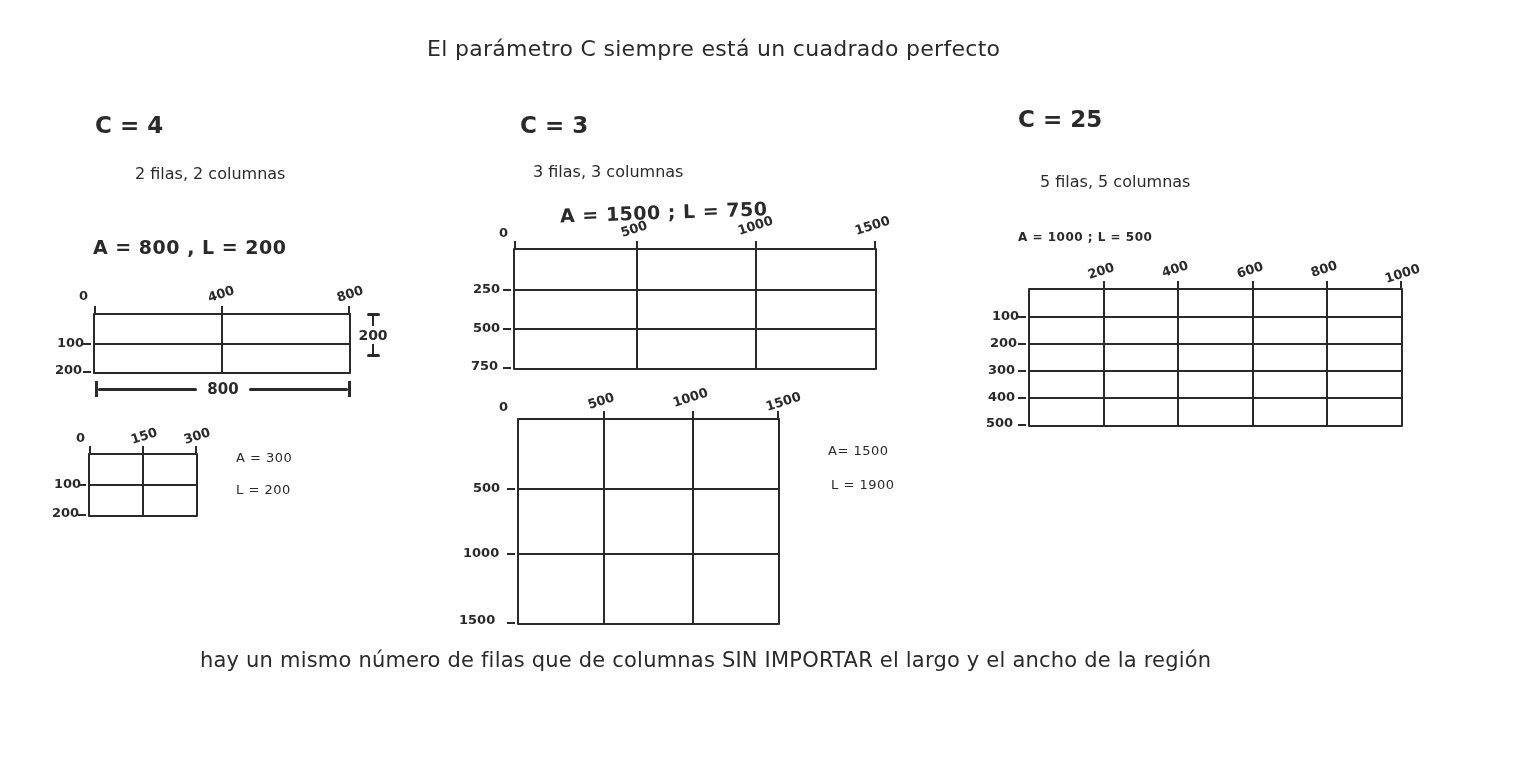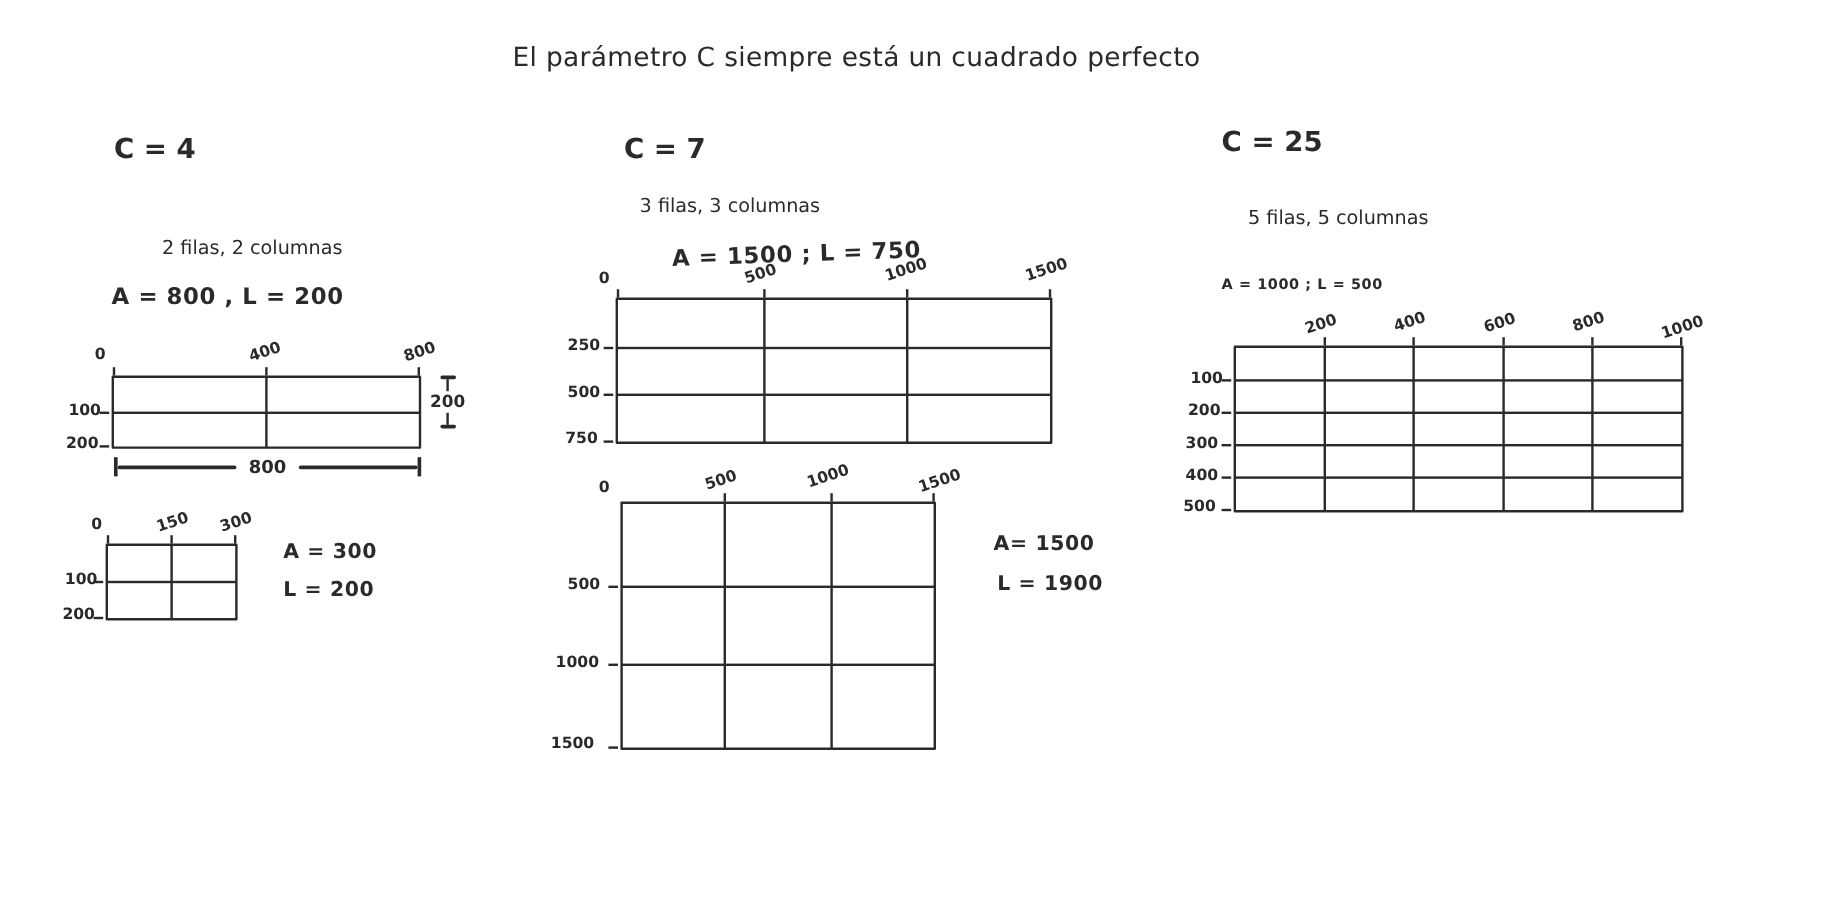--- a/index.html
+++ b/index.html
@@ -16,21 +16,21 @@
   }
   .abs { position: absolute; }
   .title {
     font-size: 22px;
     letter-spacing: 0.3px;
     white-space: nowrap;
   }
   .heading { font-size: 23px; font-weight: 600; white-space: nowrap; }
   .subheading { font-size: 16px; white-space: nowrap; }
   .params { font-size: 19px; font-weight: 700; white-space: nowrap; letter-spacing: 0.5px; }
-  .sidelabel { font-size: 17px; font-weight: 700; white-space: nowrap; letter-spacing: 0.5px; }
+  .sidelabel { font-size: 13px; font-weight: 400; white-space: nowrap; letter-spacing: 0.5px; }
   .grid {
     position: absolute;
     border: 2px solid var(--ink);
     border-radius: 1px;
   }
   .gv { position: absolute; top: -1px; bottom: -1px; width: 2px; background: var(--ink); }
   .gh { position: absolute; left: -1px; right: -1px; height: 2px; background: var(--ink); }
   .tkv { position: absolute; width: 2px; height: 7px; background: var(--ink); top: -9px; }
   .tkh { position: absolute; height: 2px; width: 8px; background: var(--ink); left: -12px; }
   .tl {
@@ -54,21 +54,21 @@
   .footer-line { font-size: 21px; letter-spacing: 0.2px; white-space: nowrap; line-height: 33px; }
 </style>
 </head>
 <body>
 
 <div class="canvas">
 
   <div class="abs title" style="left:427px; top:36px;">El parámetro C siempre está un cuadrado perfecto</div>
 
   <div class="abs heading" style="left:95px; top:112px;">C = 4</div>
-  <div class="abs subheading" style="left:135px; top:164px;margin-top:33px;">2 filas, 2 columnas</div>
+  <div class="abs subheading" style="left:135px; top:164px;">2 filas, 2 columnas</div>
   <div class="abs params" style="left:93px; top:236px;">A = 800 ,   L = 200</div>
 
   <div class="grid" style="left:93px; top:313px; width:258px; height:61px;">
     <div class="gv" style="left:calc(50% - 1px);"></div>
     <div class="gh" style="top:calc(50% - 1px);"></div>
     <div class="tkv" style="left:-1px;"></div>
     <div class="tkv" style="left:calc(50% - 1px);"></div>
     <div class="tkv" style="left:calc(100% - 1px);"></div>
     <div class="tkh" style="top:calc(50% - 1px);"></div>
     <div class="tkh" style="top:calc(100% - 1px);"></div>
@@ -105,21 +105,21 @@
     <div class="tkh" style="top:calc(100% - 1px);"></div>
     <div class="tl" style="left:-14px; top:-24px;">0</div>
     <div class="tl r" style="left:calc(50% - 10px); top:-22px;">150</div>
     <div class="tl r" style="left:calc(100% - 10px); top:-22px;">300</div>
     <div class="tl" style="left:-36px; top:calc(50% - 8px);">100</div>
     <div class="tl" style="left:-38px; top:calc(100% - 9px);">200</div>
   </div>
   <div class="abs sidelabel" style="left:236px; top:450px;">A = 300</div>
   <div class="abs sidelabel" style="left:236px; top:482px;">L = 200</div>
 
-  <div class="abs heading" style="left:520px; top:112px;">C = 7</div>
+  <div class="abs heading" style="left:520px; top:112px;">C = 3</div>
   <div class="abs subheading" style="left:533px; top:162px;">3 filas, 3 columnas</div>
   <div class="abs params" style="left:560px; top:201px; transform:rotate(-2deg);">A = 1500 ;  L = 750</div>
 
   <div class="grid" style="left:513px; top:248px; width:364px; height:122px;">
     <div class="gv" style="left:calc(34% - 1px);"></div>
     <div class="gv" style="left:calc(67% - 1px);"></div>
     <div class="gh" style="top:calc(34% - 1px);"></div>
     <div class="gh" style="top:calc(67% - 1px);"></div>
     <div class="tkv" style="left:-1px;"></div>
     <div class="tkv" style="left:calc(34% - 1px);"></div>
@@ -188,15 +188,16 @@
     <div class="tl r" style="left:calc(80% - 14px); top:-24px;">800</div>
     <div class="tl r" style="left:calc(100% - 14px); top:-18px;">1000</div>
     <div class="tl" style="left:-38px; top:calc(20% - 8px);">100</div>
     <div class="tl" style="left:-40px; top:calc(40% - 8px);">200</div>
     <div class="tl" style="left:-42px; top:calc(60% - 8px);">300</div>
     <div class="tl" style="left:-42px; top:calc(80% - 8px);">400</div>
     <div class="tl" style="left:-44px; top:calc(100% - 9px);">500</div>
   </div>
 
   <div class="abs" style="left:200px; top:644px;">
+    <div class="footer-line">hay un mismo número de filas que de columnas SIN IMPORTAR el largo y el ancho de la región</div>
   </div>
 
 </div>
 
 </body></html>

